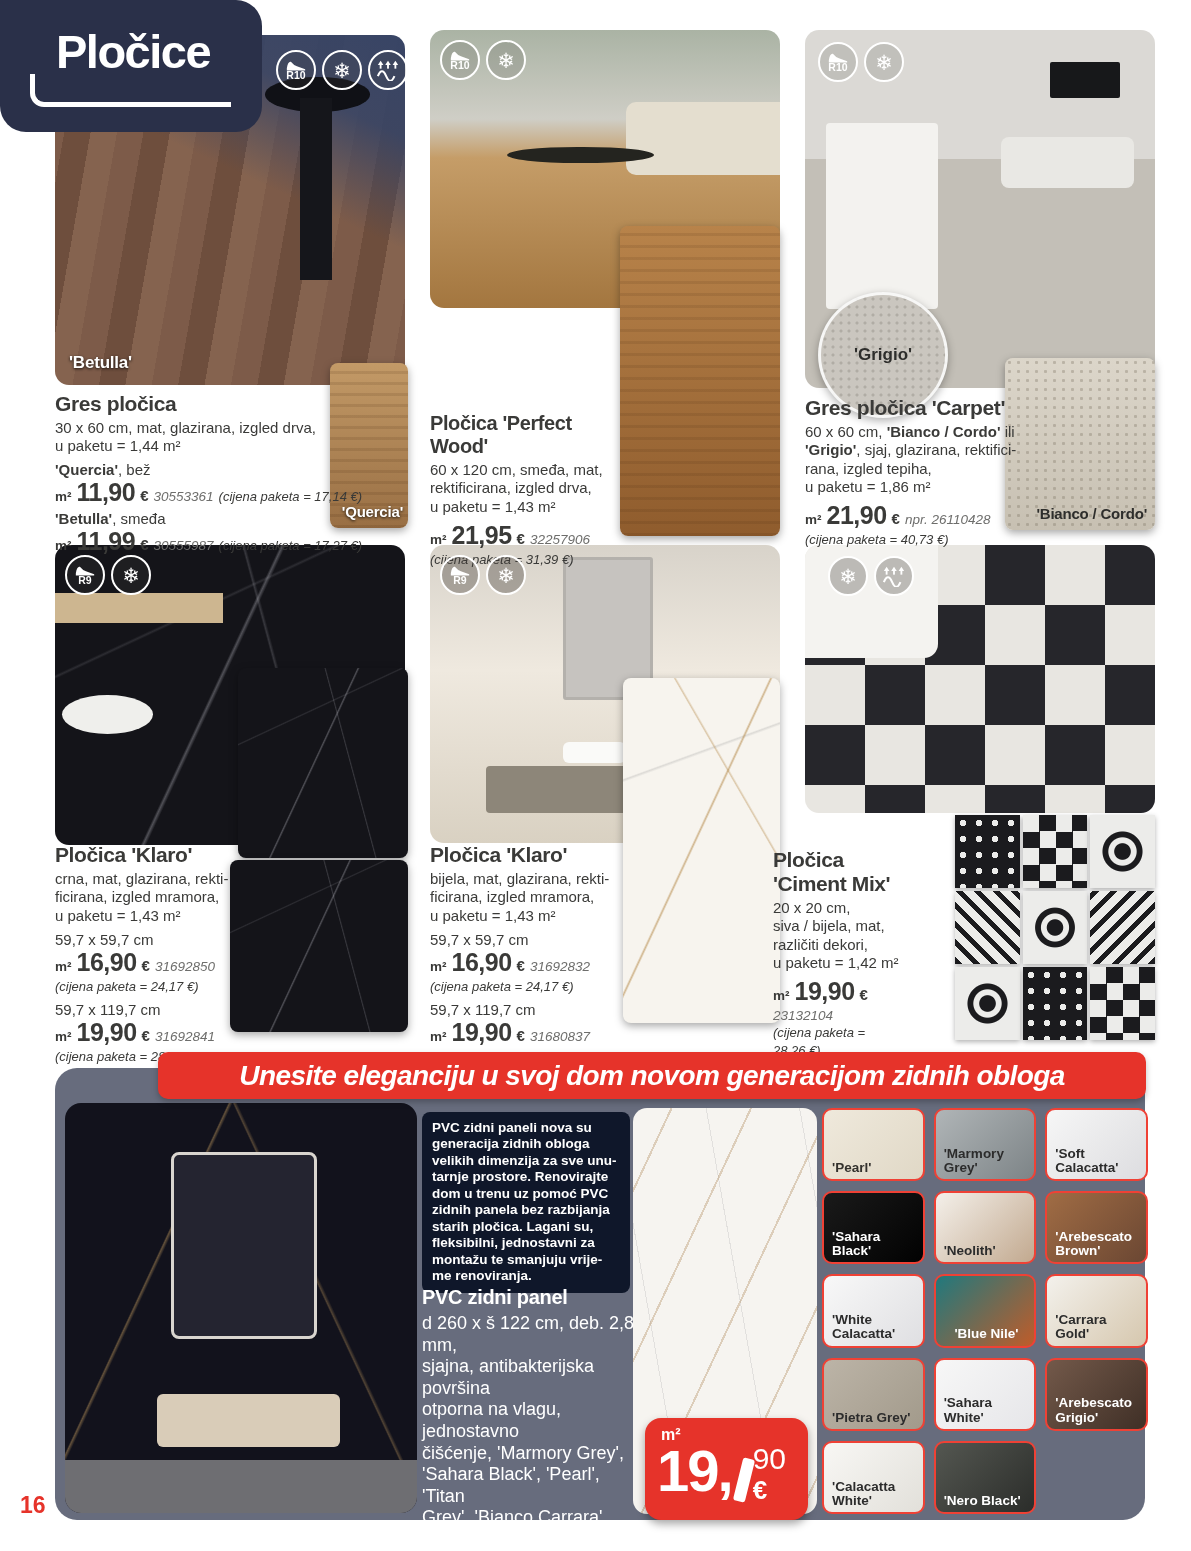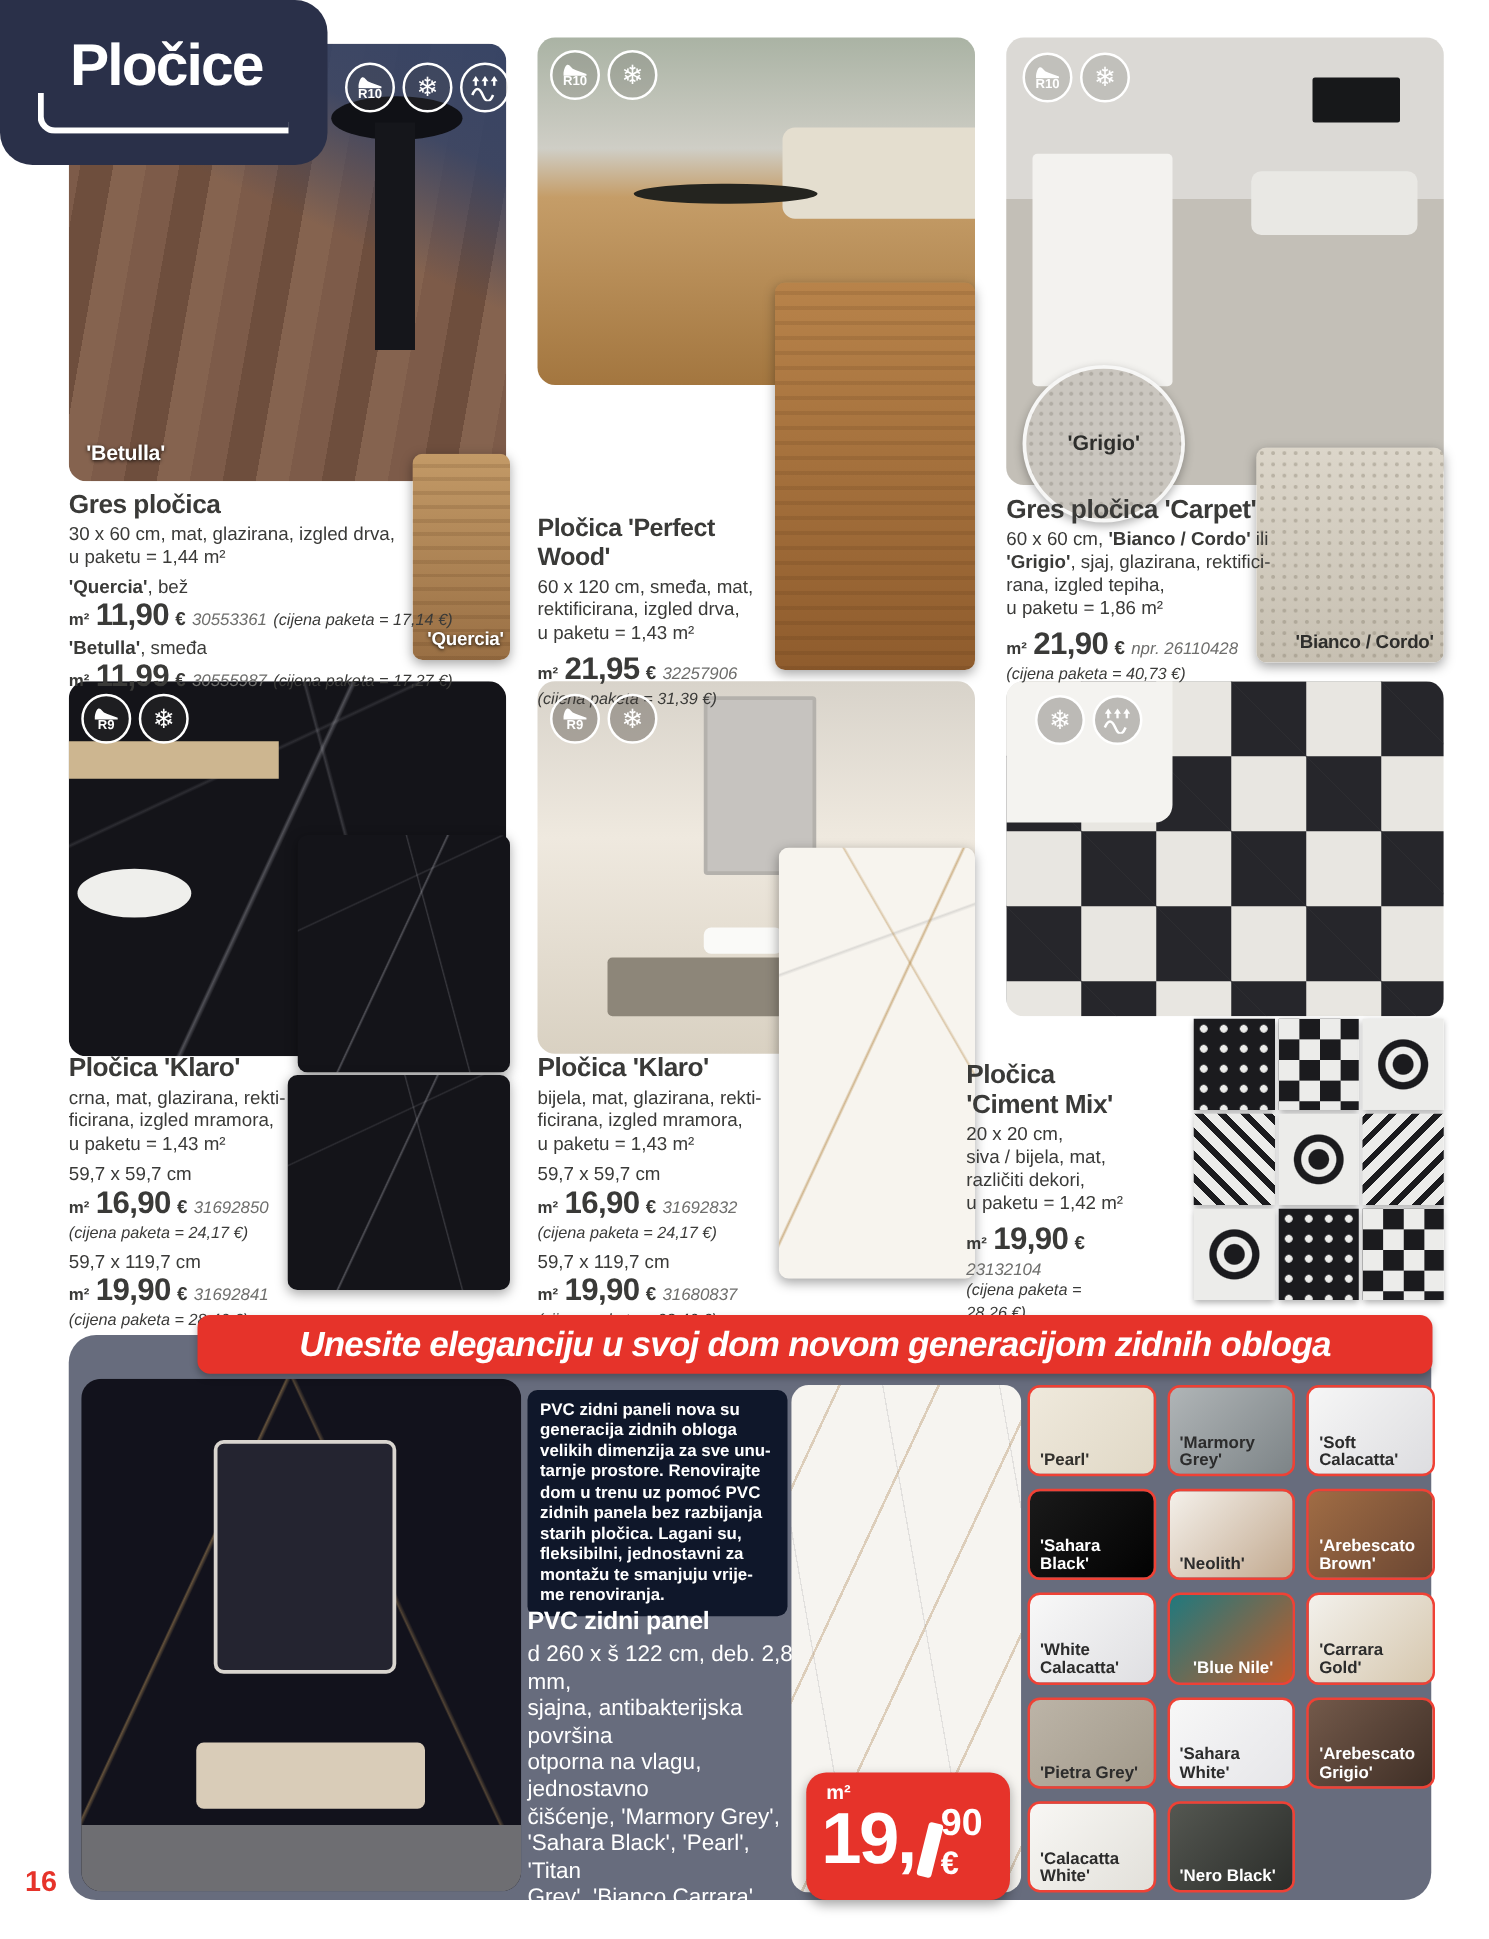--- a/index.html
+++ b/index.html
@@ -129,21 +129,21 @@
      repeating-linear-gradient(80deg,transparent 0 50px,rgba(120,120,126,.16) 50px 51px,transparent 51px 92px),
      #f6f4f0}
 
   .pricebadge{position:absolute;left:645px;top:1418px;width:163px;height:102px;background:#e6332a;
               border-radius:16px;z-index:8;box-shadow:0 4px 9px rgba(0,0,0,.35);color:#fff}
   .pb-unit{position:absolute;left:16px;top:8px;font-size:16px;font-weight:800}
   .pb-main{position:absolute;left:12px;top:24px;display:flex}
   .pb-big{font-size:58px;font-weight:800;line-height:1;letter-spacing:-2px}
   .pb-slash{width:12px;height:44px;background:#fff;transform:rotate(14deg);border-radius:3px;margin:16px 3px 0 6px}
   .pb-col{display:flex;flex-direction:column;margin-top:2px}
-  .pb-dec{font-size:30px;font-weight:700;line-height:1}
+  .pb-dec{font-size:30px;font-weight:400;line-height:1}
   .pb-cur{font-size:26px;font-weight:800;line-height:1;margin-top:3px}
 
   .swgrid{position:absolute;left:822px;top:1108px;width:326px;height:406px;display:grid;
           grid-template-columns:repeat(3,1fr);grid-template-rows:repeat(5,1fr);gap:10px 9px;z-index:6}
   .sw{position:relative;border:2.5px solid #ef4135;border-radius:10px;box-sizing:border-box;overflow:hidden}
   .swatch-label{position:absolute;left:8px;bottom:4px;right:5px;font-size:13.5px;font-weight:800;line-height:1.05}
 
   .pagenum{position:absolute;left:20px;top:1492px;font-size:23px;font-weight:800;color:#e6332a}
 </style>
 </head>

